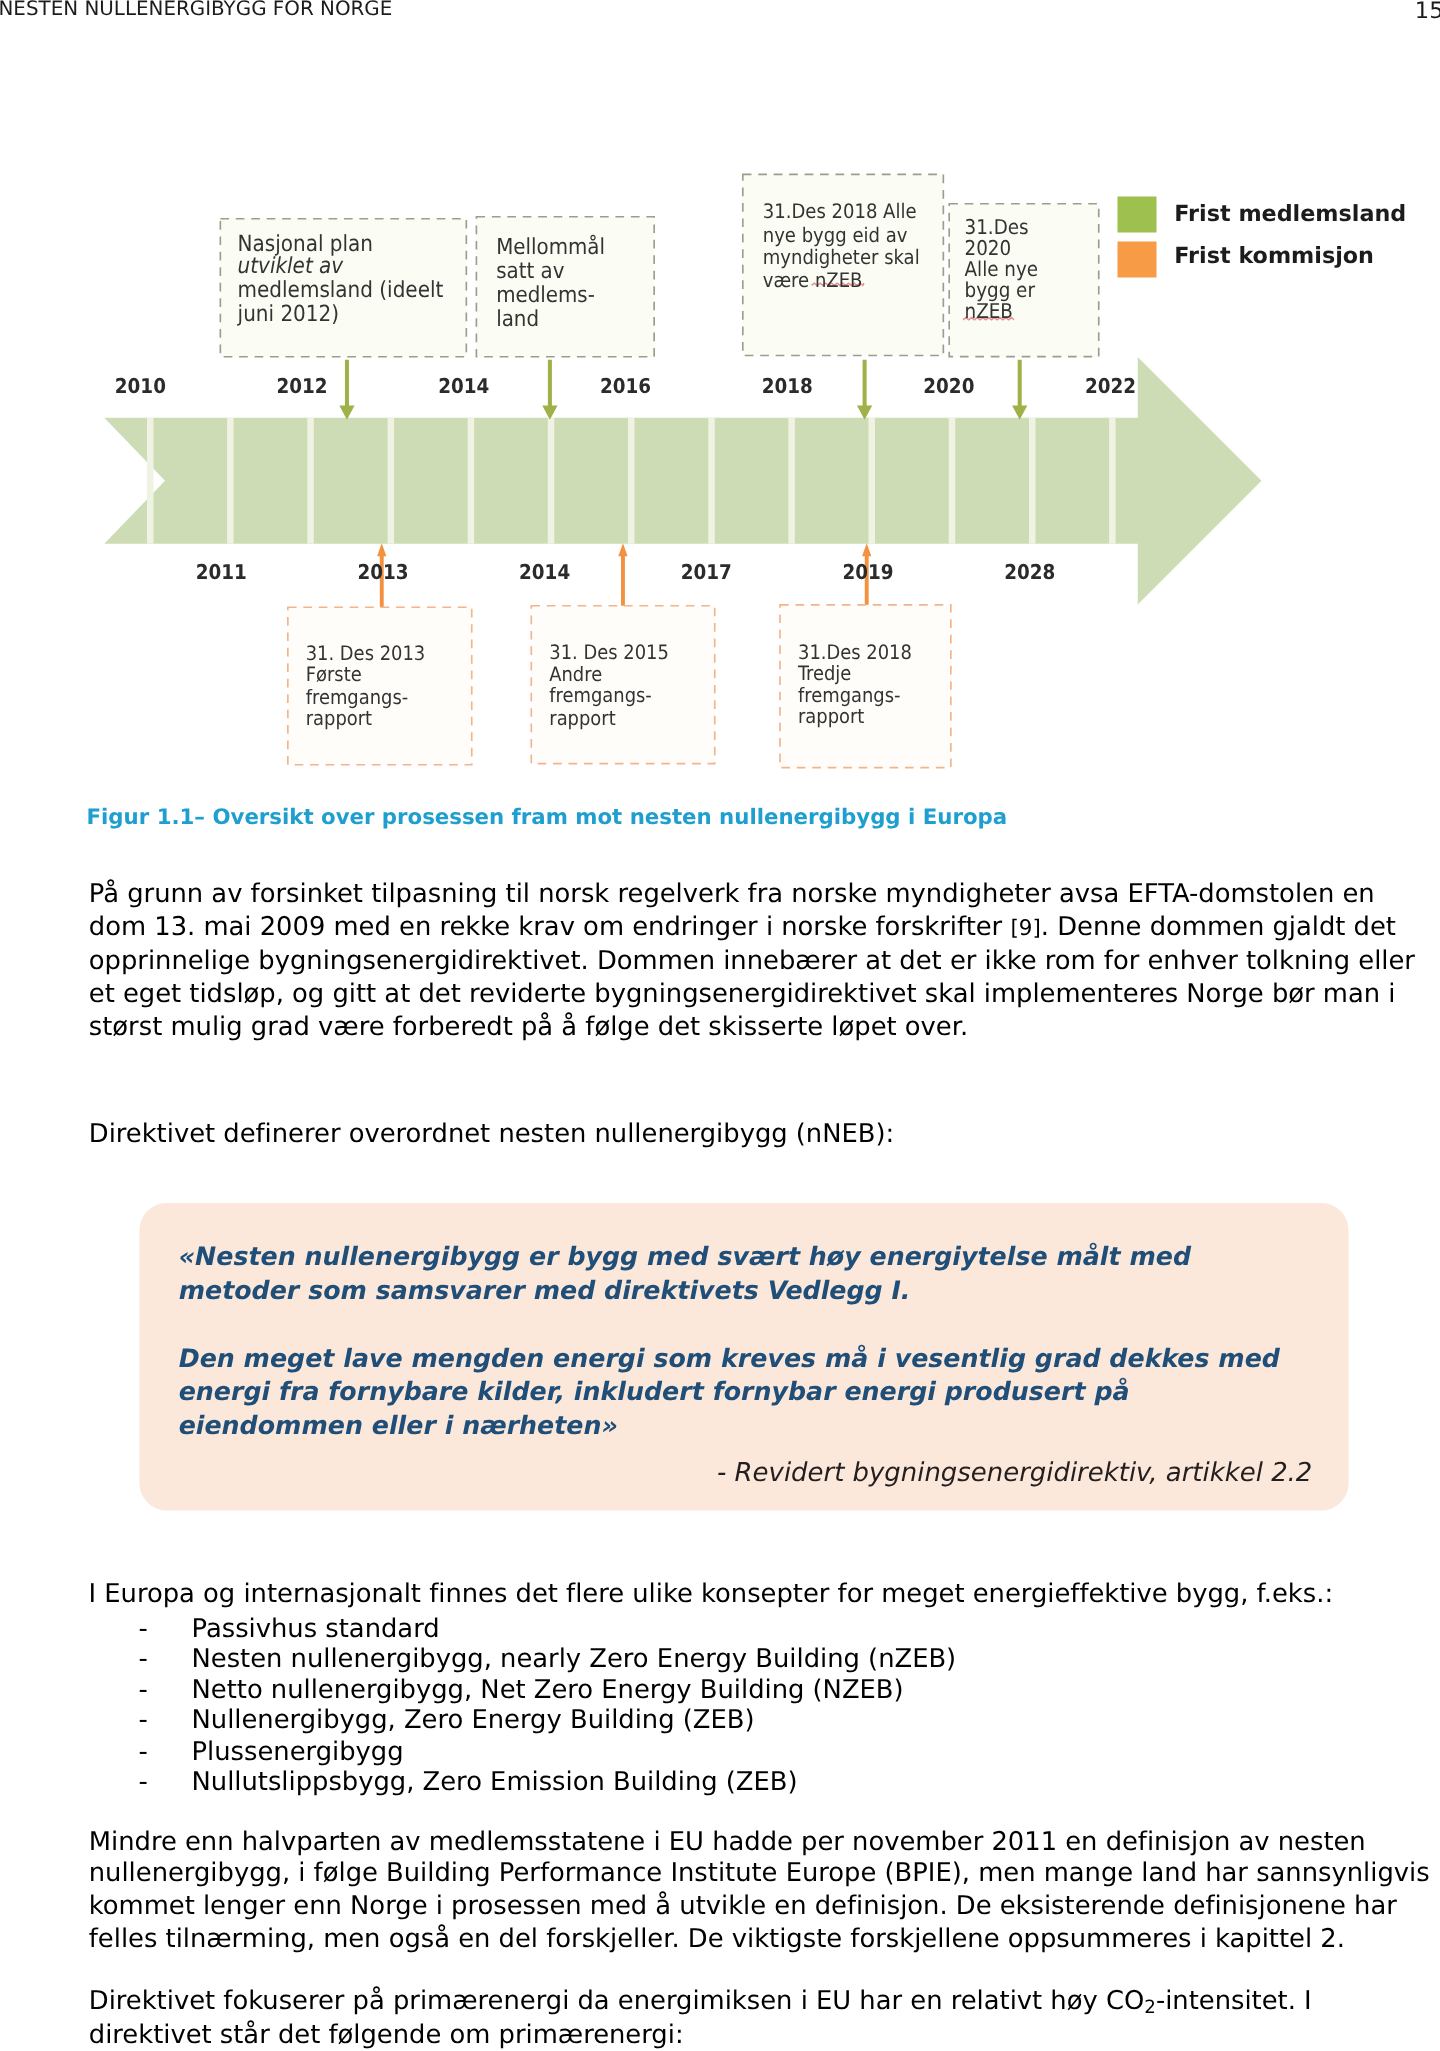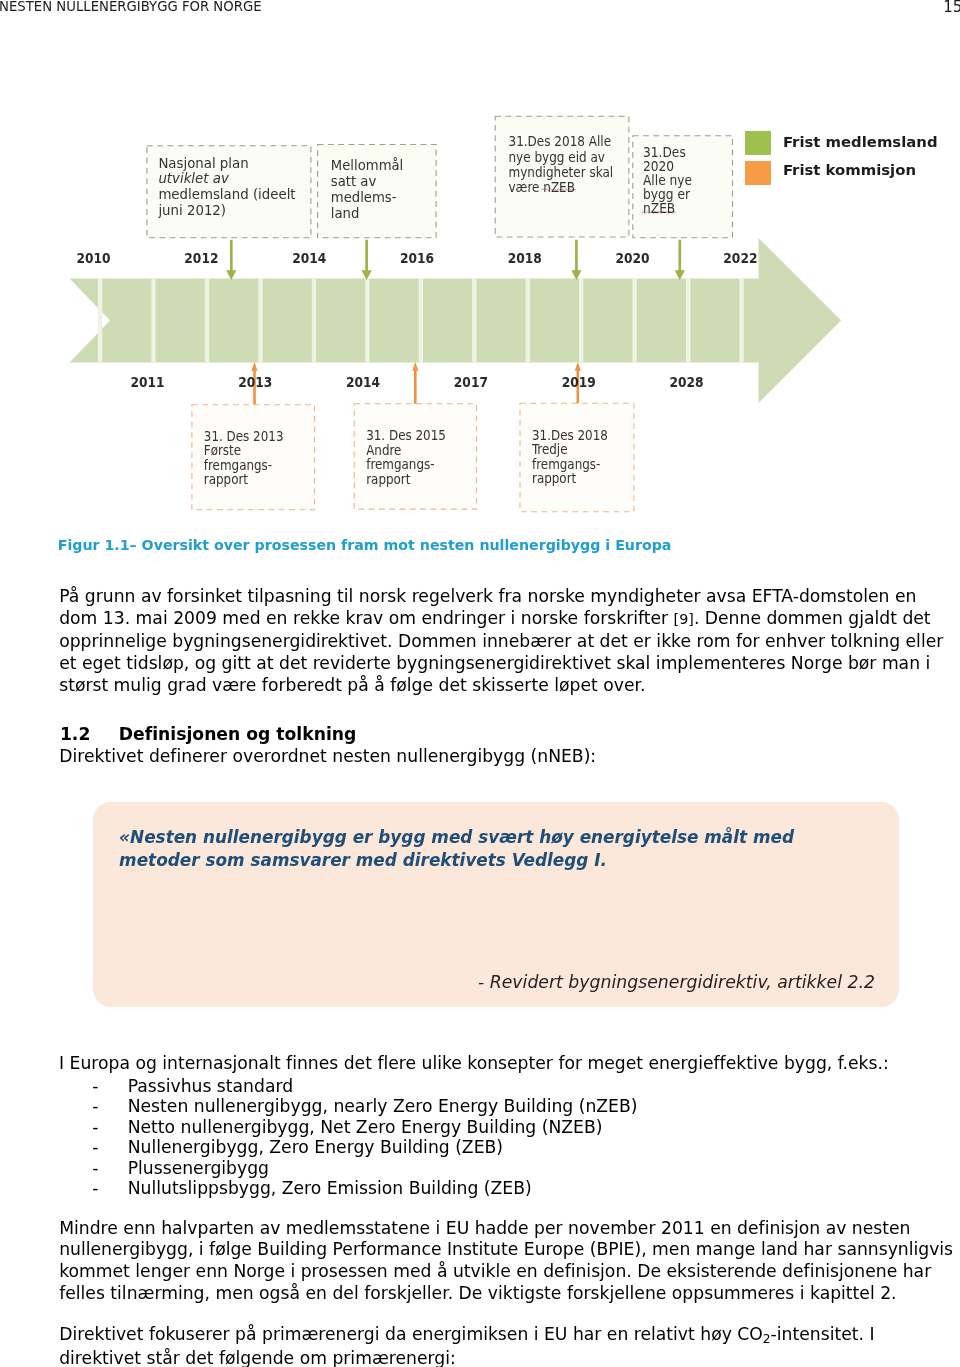--- a/index.html
+++ b/index.html
@@ -125,24 +125,24 @@
 <div class="bt" style="left:532.0px;top:457.75px;font-size:13.28px;line-height:13.28px;">fremgangs-</div>
 <div class="bt" style="left:532.0px;top:472.25px;font-size:13.28px;line-height:13.28px;">rapport</div>
 
 <div class="lgsq" style="left:744.8px;top:130.9px;width:26px;height:24.3px;background:#9DC04E;"></div>
 <div class="lgtx" style="left:782.9px;top:135.4px;">Frist medlemsland</div>
 <div class="lgsq" style="left:744.8px;top:161.1px;width:26px;height:24.3px;background:#F89B46;"></div>
 <div class="lgtx" style="left:782.9px;top:163.4px;">Frist kommisjon</div>
 </div>
 <div class="cap"><span>Figur 1.1–</span><span> Oversikt over prosessen fram mot nesten nullenergibygg i Europa</span></div>
 <div class="body-txt" id="p1"><span>På grunn av forsinket tilpasning til norsk regelverk fra norske myndigheter avsa EFTA-domstolen en dom 13. mai 2009 med en rekke krav om endringer i norske forskrifter </span><span class="ref">[9]</span><span>. Denne dommen gjaldt det opprinnelige bygningsenergidirektivet. Dommen innebærer at det er ikke rom for enhver tolkning eller et eget tidsløp, og gitt at det reviderte bygningsenergidirektivet skal implementeres Norge bør man i størst mulig grad være forberedt på å følge det skisserte løpet over.</span></div>
-<div id="sec"><span class="num">1.2</span><span>Definisjonen og tolkning</span></div>
 <div id="secintro">Direktivet definerer overordnet nesten nullenergibygg (nNEB):</div>
 <div id="quote"></div>
 <div class="qtxt" id="q1">«Nesten nullenergibygg er bygg med svært høy energiytelse målt med metoder som samsvarer med direktivets Vedlegg I.</div>
+<div class="qtxt" id="q2">Den meget lave mengden energi som kreves må i vesentlig grad dekkes med energi fra fornybare kilder, inkludert fornybar energi produsert på eiendommen eller i nærheten»</div>
 <div id="qattr">- Revidert bygningsenergidirektiv, artikkel 2.2</div>
 <div id="listintro">I Europa og internasjonalt finnes det flere ulike konsepter for meget energieffektive bygg, f.eks.:</div>
 <div id="list">
 <div class="li">
         <span class="b">-</span>
         <span class="t">Passivhus standard</span>
       </div>
 <div class="li">
         <span class="b">-</span>
         <span class="t">Nesten nullenergibygg, nearly Zero Energy Building (nZEB)</span>

